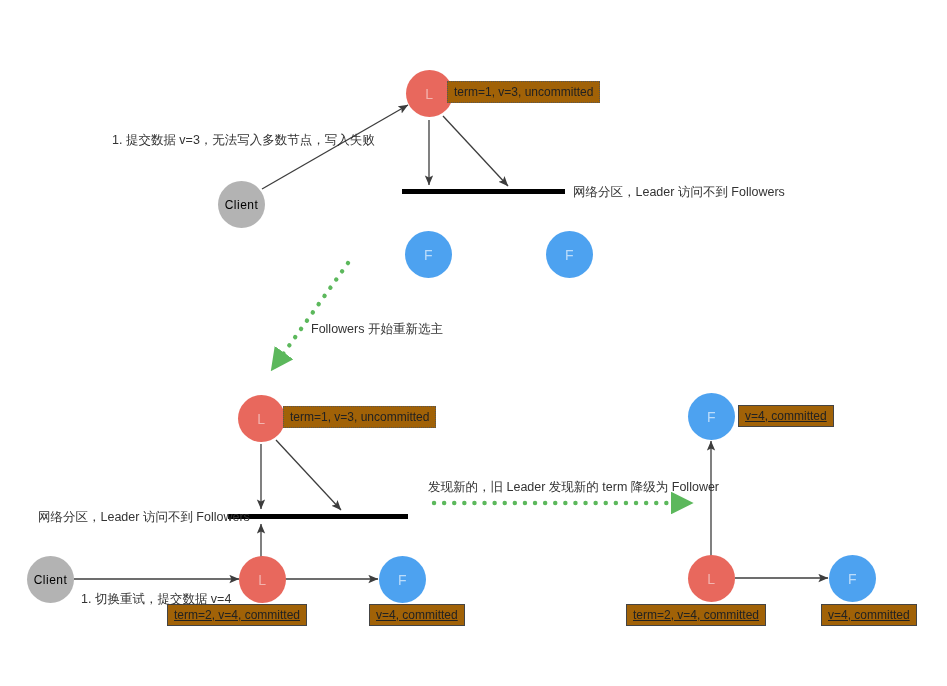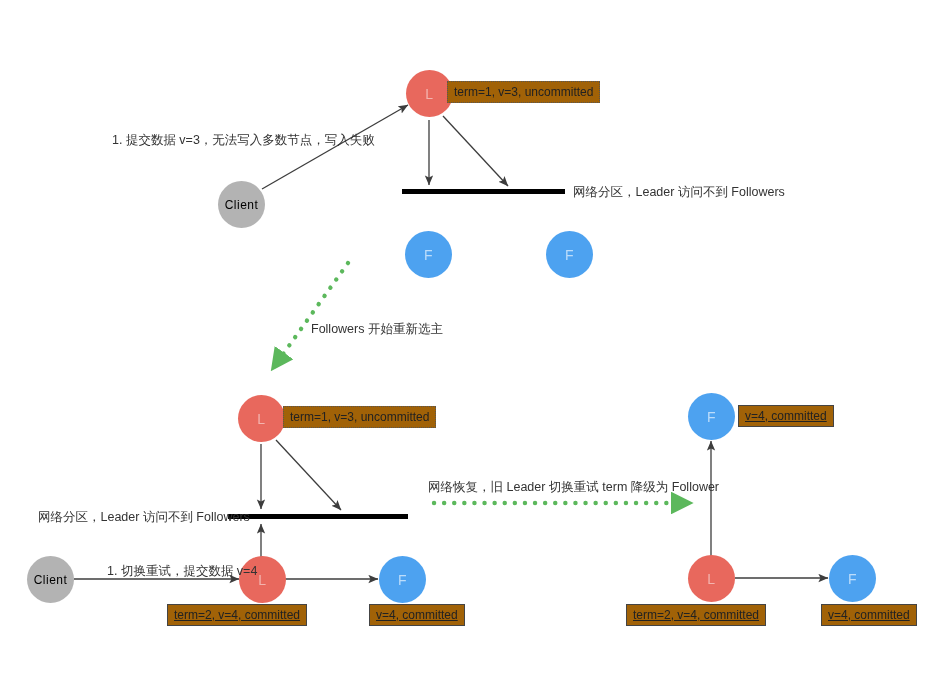--- a/index.html
+++ b/index.html
@@ -167,17 +167,17 @@
   <div class="boxlbl solid" style="left:821px; top:604px;">v=4, committed</div>
 
   <div class="lbl" style="left:112px; top:132px;">1. 提交数据 v=3，无法写入多数节点，写入失败</div>
 
   <div class="lbl" style="left:573px; top:184px;">网络分区，Leader 访问不到 Followers</div>
 
   <div class="lbl" style="left:311px; top:321px;">Followers 开始重新选主</div>
 
   <div class="lbl" style="left:38px; top:509px;">网络分区，Leader 访问不到 Followers</div>
 
-  <div class="lbl" style="left:428px; top:479px;">网络恢复，旧 Leader 切换重试 term 降级为 Follower</div>
+  <div class="lbl" style="left:428px; top:479px;">发现新的，旧 Leader 发现新的 term 降级为 Follower</div>
 
-  <div class="lbl" style="left:81px; top:563px;margin-left:26px;">1. 切换重试，提交数据 v=4</div>
+  <div class="lbl" style="left:81px; top:591px;">1. 切换重试，提交数据 v=4</div>
 
 </div>
 
 </body></html>

